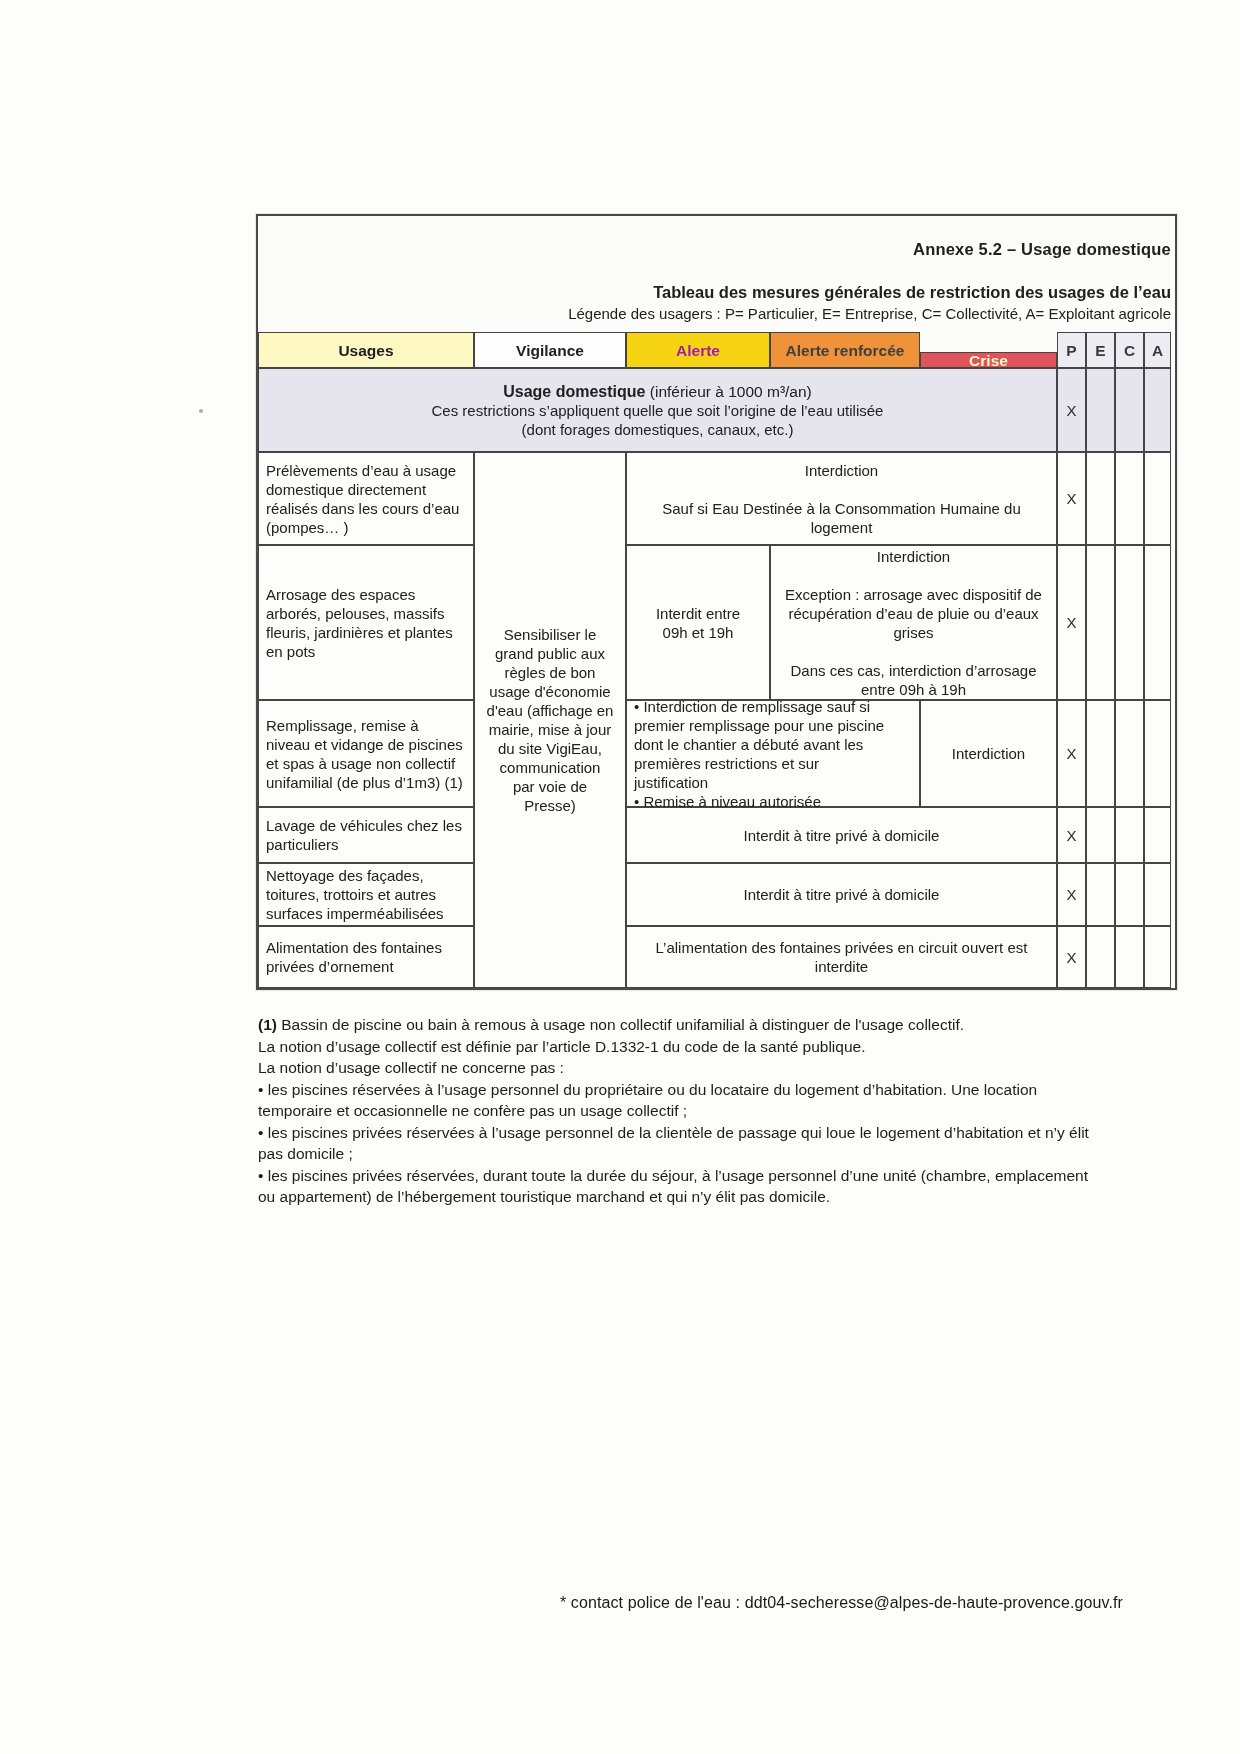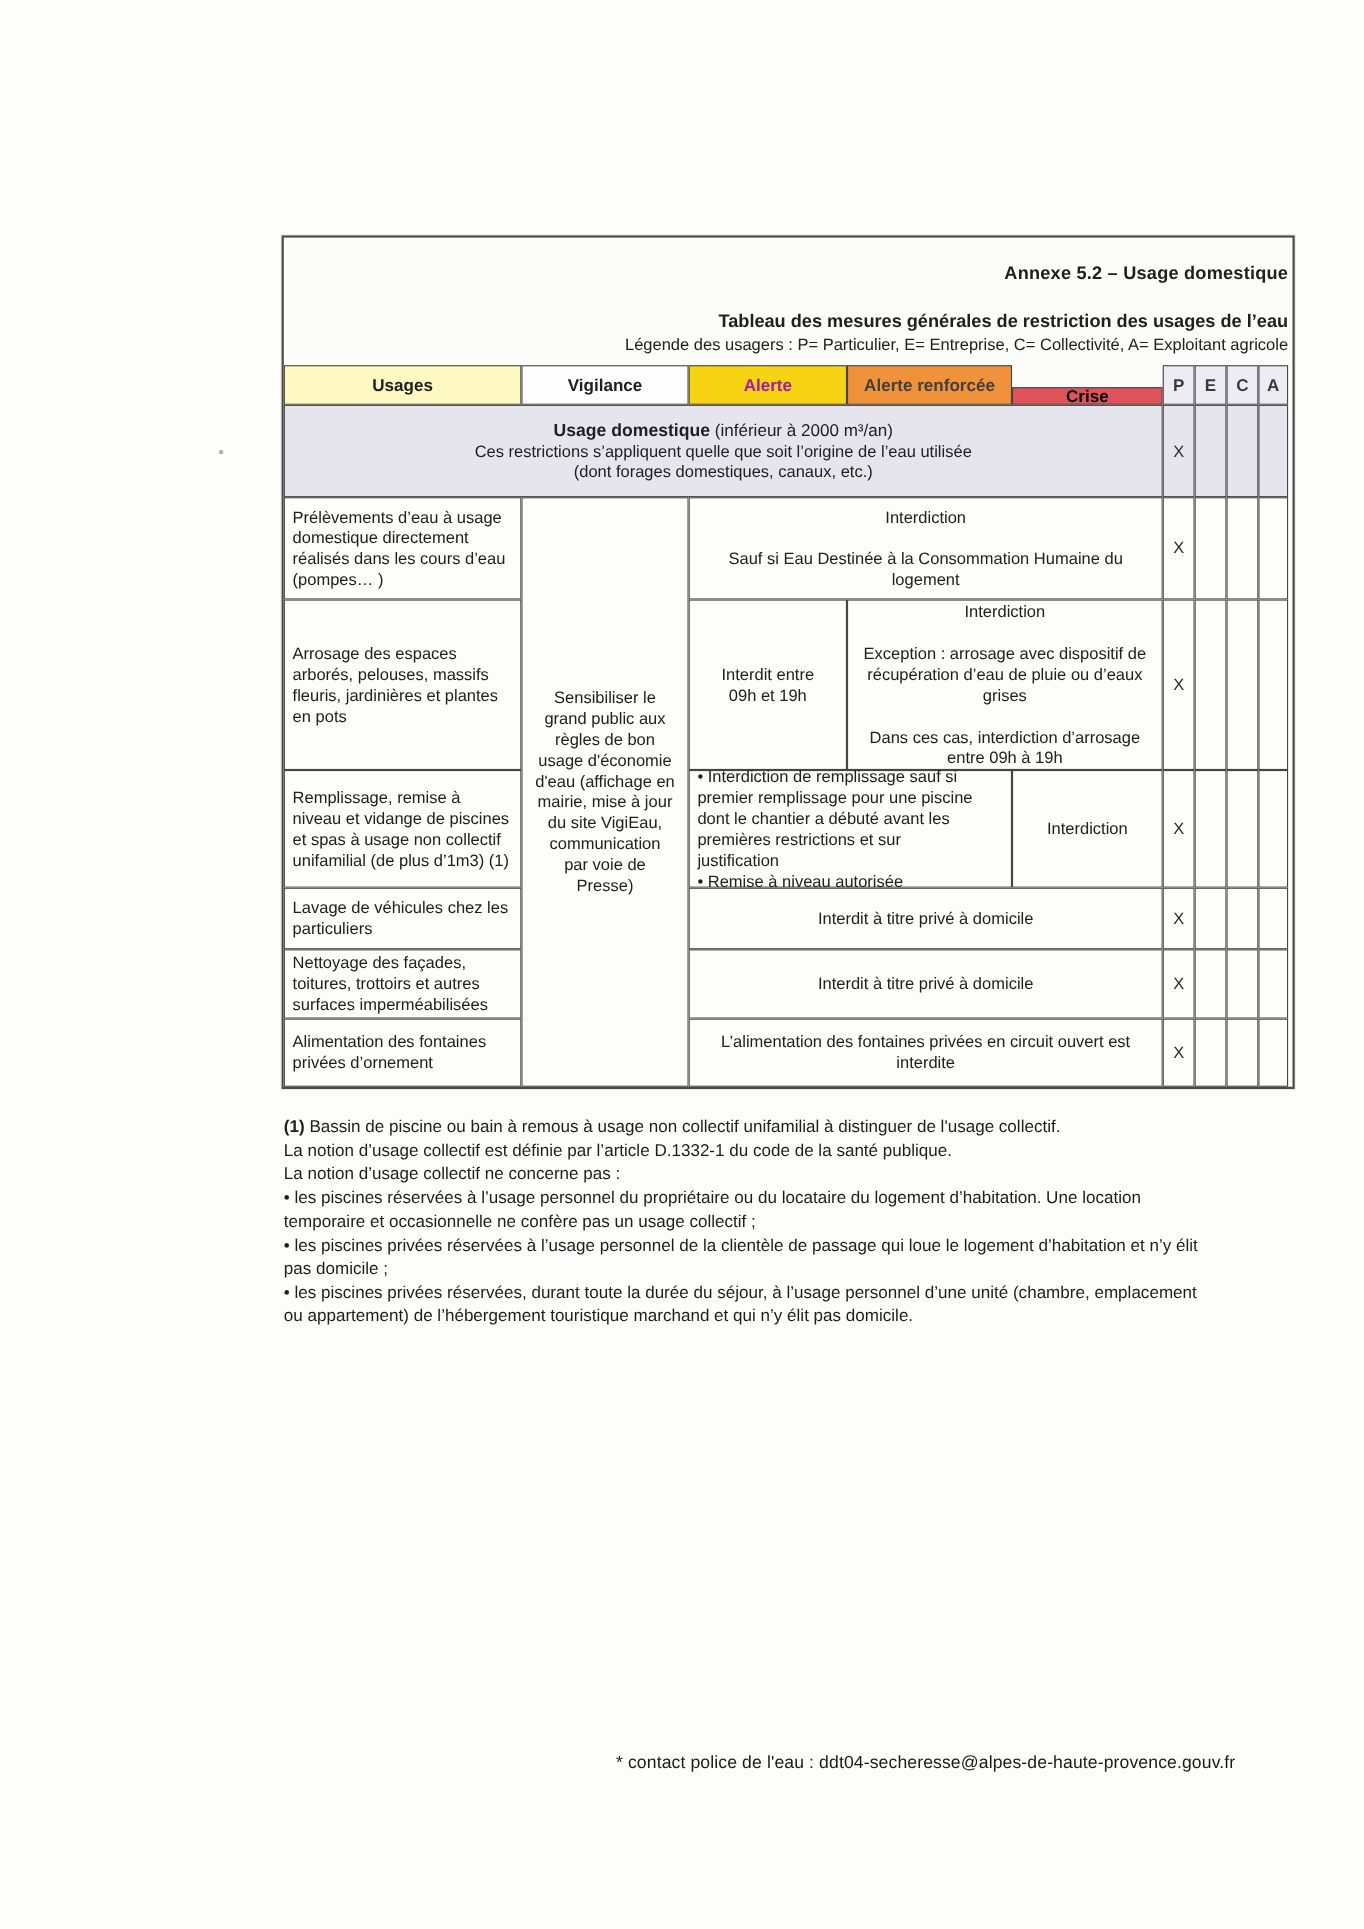--- a/index.html
+++ b/index.html
@@ -32,21 +32,21 @@
     padding:4px 7px; box-sizing:border-box;
     background:#fdfdfc;
   }
   .cell.center{ align-items:center; text-align:center; }
   .cell.left{ align-items:flex-start; text-align:left; }
   .hdr{ font-weight:bold; font-size:15.5px; justify-content:center; }
   .bg-usages{ background:#fef9c3; }
   .bg-white{ background:#fdfdfd; }
   .bg-alerte{ background:#f6d414; color:#a21caf; }
   .bg-renforcee{ background:#ef9239; color:#404040; }
-  .bg-crise{ background:#e0535a; color:#000000;margin-top:20px; }
+  .bg-crise{ background:#e0535a; color:#fef9c3;margin-top:20px; }
   .bg-peca{ background:#edecf3; color:#3a3a3a; }
   .bg-section{ background:#e6e5ee; }
   .ws{ white-space:pre-line; }
   .section-line1{ font-size:15.5px; }
   .section-line1 b{ font-size:16px; }
   .xmark{ font-size:15px; color:#2a2a2a; }
   
   .footnote{
     position:absolute; left:258px; top:1014px; width:940px;
     font-size:15.5px; line-height:21.5px; color:#1d1d1d;
@@ -85,21 +85,21 @@
       <div class="cell center hdr bg-white" style="grid-column:2;grid-row:1;">Vigilance</div>
       <div class="cell center hdr bg-alerte" style="grid-column:3;grid-row:1;">Alerte</div>
       <div class="cell center hdr bg-renforcee" style="grid-column:4;grid-row:1;">Alerte renforcée</div>
       <div class="cell center hdr bg-crise" style="grid-column:5;grid-row:1;">Crise</div>
       <div class="cell center hdr bg-peca" style="grid-column:6;grid-row:1;">P</div>
       <div class="cell center hdr bg-peca" style="grid-column:7;grid-row:1;">E</div>
       <div class="cell center hdr bg-peca" style="grid-column:8;grid-row:1;">C</div>
       <div class="cell center hdr bg-peca" style="grid-column:9;grid-row:1;">A</div>
 
       <div class="cell center bg-section" style="grid-column:1 / span 5;grid-row:2;">
-        <div class="section-line1"><b>Usage domestique</b><span> (inférieur à 2000 m³/an)</span></div>
+        <div class="section-line1"><b>Usage domestique</b><span> (inférieur à 1000 m³/an)</span></div>
         <div>Ces restrictions s’appliquent quelle que soit l’origine de l’eau utilisée</div>
         <div>(dont forages domestiques, canaux, etc.)</div>
       </div>
       <div class="cell center bg-section xmark" style="grid-column:6;grid-row:2;">X</div>
       <div class="cell bg-section" style="grid-column:7;grid-row:2;"></div>
       <div class="cell bg-section" style="grid-column:8;grid-row:2;"></div>
       <div class="cell bg-section" style="grid-column:9;grid-row:2;"></div>
 
       <div class="cell center ws" style="grid-column:2;grid-row:3 / span 6;">Sensibiliser le
 grand public aux

